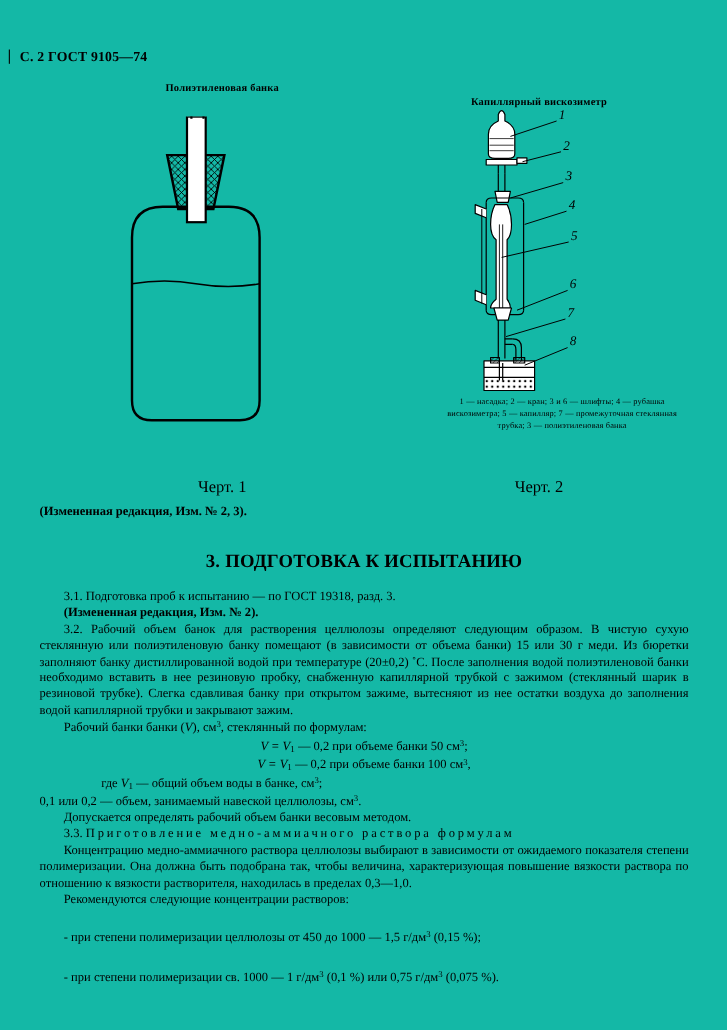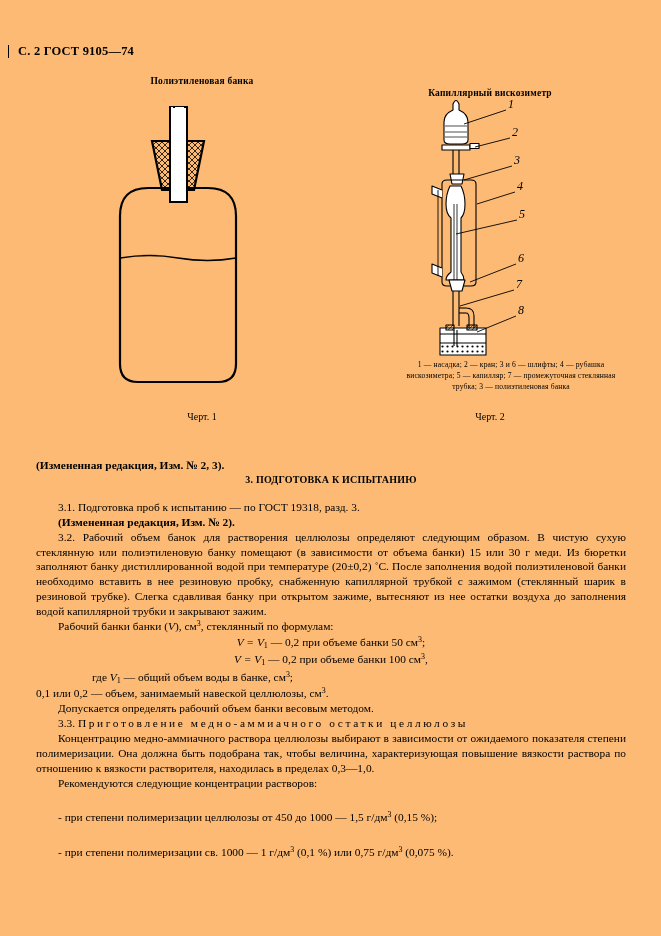--- a/index.html
+++ b/index.html
@@ -4,21 +4,21 @@
 <style>
   html, body {
     margin: 0;
     padding: 0;
     background: #ffffff;
   }
   .page {
     position: relative;
     width: 661px;
     height: 936px;
-    background: #fdba74;
+    background: #14b8a6;
     font-family: "Liberation Serif", "DejaVu Serif", serif;
     color: #000000;
     overflow: hidden;
     box-sizing: border-box;
   }
 
   
   .page-header {
     position: absolute;
     left: 18px;
@@ -51,22 +51,23 @@
     font-weight: bold;
     letter-spacing: 0.2px;
     white-space: nowrap;
     text-align: center;
   }
   #fig1-title { left: 52px; top: 0px; width: 300px; }
   #fig2-title { left: 340px; top: 12px; width: 300px; }
 
   .fig-caption {
     position: absolute;
-    font-size: 10px;
+    font-size: 15px;
     white-space: nowrap;
+    margin-top: 24px;
   }
   #fig1-caption { left: 52px; top: 335px; width: 300px; text-align: center; }
   #fig2-caption { left: 340px; top: 335px; width: 300px; text-align: center; }
 
   .fig-legend {
     position: absolute;
     left: 356px;
     top: 283px;
     width: 310px;
     font-size: 7.6px;
@@ -84,21 +85,21 @@
     position: absolute;
     left: 36px;
     top: 458px;
     width: 590px;
     font-size: 11.4px;
     line-height: 1.305;
   }
   .sec-head {
     text-align: center;
     font-weight: bold;
-    font-size: 10px;
+    font-size: 17px;
     letter-spacing: 0.2px;
     margin: 0 0 14px 0;
   }
   .p {
     margin: 0;
     text-align: justify;
     text-justify: inter-word;
   }
   .p.indent { text-indent: 22px; }
   .p.nojust { text-align: left; }
@@ -253,21 +254,21 @@
       <div>вискозиметра; 5 — капилляр; 7 — промежуточная стеклянная</div>
       <div>трубка; 3 — полиэтиленовая банка</div>
     </div>
 
     <div class="fig-caption" id="fig1-caption">Черт. 1</div>
     <div class="fig-caption" id="fig2-caption">Черт. 2</div>
   </div>
 
   <div class="body-text">
 
-    <p class="p bold" style="">(Измененная редакция, Изм. № 2, 3).</p>
+    <p class="p bold" style="margin-bottom:26px;">(Измененная редакция, Изм. № 2, 3).</p>
 
     <div class="sec-head">3. ПОДГОТОВКА К ИСПЫТАНИЮ</div>
 
     <p class="p indent nojust">3.1.  Подготовка проб к испытанию — по ГОСТ 19318, разд. 3.</p>
 
     <p class="p indent nojust bold">(Измененная редакция, Изм. № 2).</p>
 
     <p class="p indent">3.2. Рабочий объем банок для растворения целлюлозы определяют следующим образом. В чистую сухую стеклянную или полиэтиленовую банку помещают (в зависимости от объема банки) 15 или 30 г меди. Из бюретки заполняют банку дистиллированной водой при температуре (20±0,2) ˚С. После заполнения водой полиэтиленовой банки необходимо вставить в нее резиновую пробку, снабженную капиллярной трубкой с зажимом (стеклянный шарик в резиновой трубке). Слегка сдавливая банку при открытом зажиме, вытесняют из нее остатки воздуха до заполнения водой капиллярной трубки и закрывают зажим.</p>
 
     <p class="p indent nojust">
@@ -286,21 +287,21 @@
       <span>где </span><span class="ital">V</span><sub>1</sub><span> — общий объем воды в банке, см</span><sup>3</sup><span>;</span>
     </p>
 
     <p class="p nojust">
       <span>0,1 или 0,2 — объем, занимаемый навеской целлюлозы, см</span><sup>3</sup><span>.</span>
     </p>
 
     <p class="p indent nojust">Допускается определять рабочий объем банки весовым методом.</p>
 
     <p class="p indent nojust">
-      <span>3.3. </span><span class="spaced">Приготовление медно-аммиачного остатки целлюлозы</span>
+      <span>3.3. </span><span class="spaced">Приготовление медно-аммиачного раствора формулам</span>
     </p>
 
     <p class="p indent">Концентрацию медно-аммиачного раствора целлюлозы выбирают в зависимости от ожидаемого показателя степени полимеризации. Она должна быть подобрана так, чтобы величина, характеризующая повышение вязкости раствора по отношению к вязкости растворителя, находилась в пределах 0,3—1,0.</p>
 
     <p class="p indent nojust">Рекомендуются следующие концентрации растворов:</p>
 
     <p class="p dash-item nojust">
       <span>-  при степени полимеризации целлюлозы от 450 до 1000 — 1,5 г/дм</span><sup>3</sup><span> (0,15 %);</span>
     </p>
 

